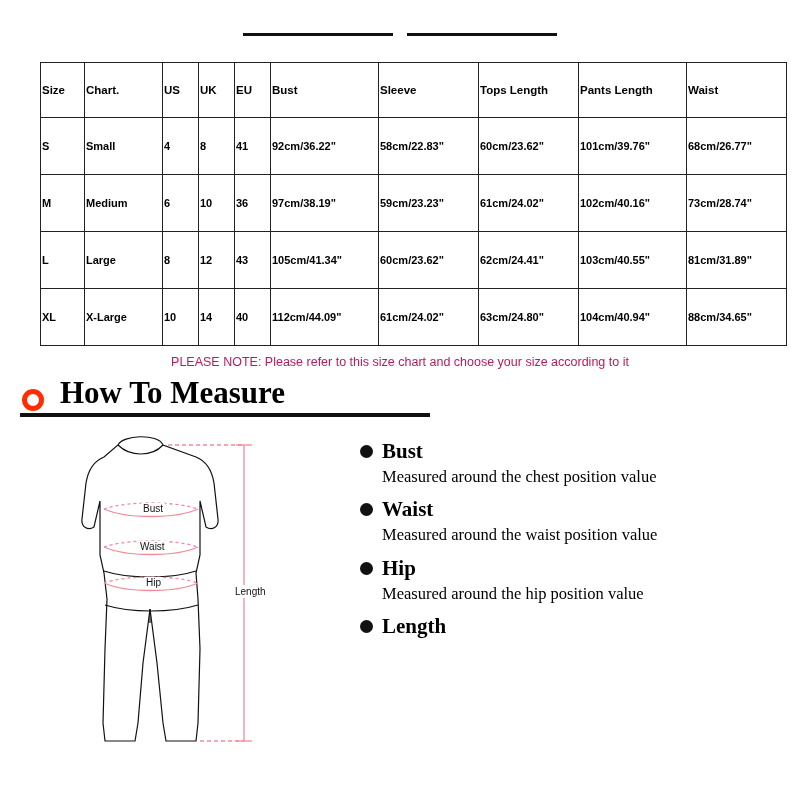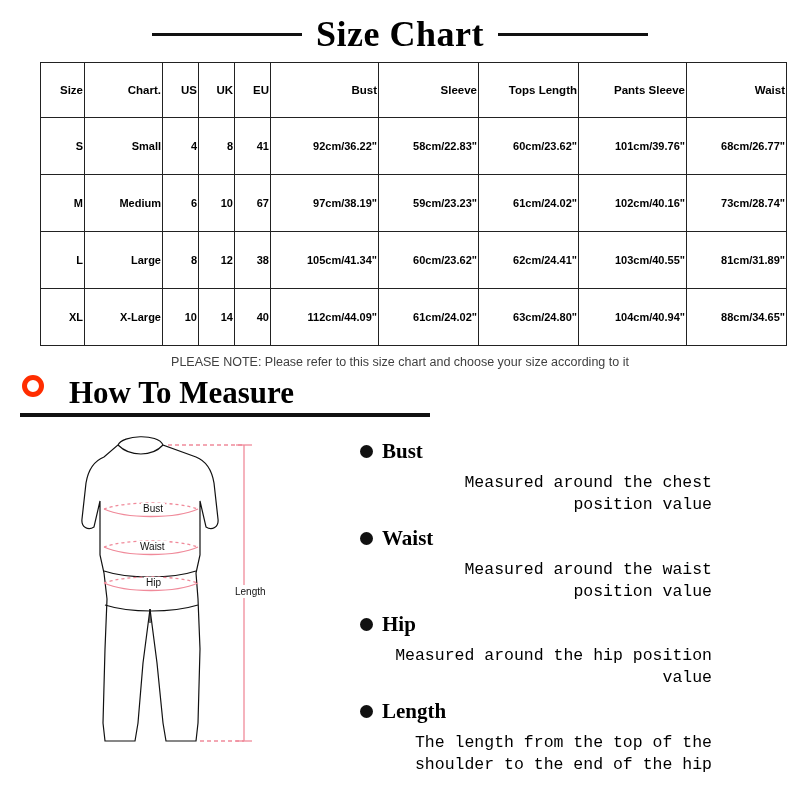--- a/index.html
+++ b/index.html
@@ -43,21 +43,21 @@
     padding: 4px 40px 0 40px;
   }
   table.size-table {
     border-collapse: collapse;
     width: 720px;
     table-layout: fixed;
   }
   table.size-table th,
   table.size-table td {
     border: 1px solid #222;
-    text-align: right;
+    text-align: left;
     vertical-align: middle;
     font-size: 11px;
     font-weight: bold;
     height: 52px;
     padding: 2px 1px;
     font-family: "Liberation Sans", sans-serif;
   }
   table.size-table thead th {
     height: 50px;
     font-size: 11.5px;
@@ -67,32 +67,32 @@
   .col-us      { width: 36px; }
   .col-uk      { width: 36px; }
   .col-eu      { width: 36px; }
   .col-bust    { width: 108px; }
   .col-sleeve  { width: 100px; }
   .col-tops    { width: 100px; }
   .col-pants   { width: 108px; }
   .col-waist   { width: 100px; }
 
   .note {
-    color: #404040;
+    color: #be185d;
     font-size: 12.5px;
     text-align: center;
     padding: 9px 0 0 0;
     font-family: "Liberation Sans", sans-serif;
   }
 
   
   .howto-head {
     display: flex;
-    align-items: flex-start;
-    gap: 25px;
+    align-items: flex-end;
+    gap: 16px;
     padding: 6px 0 0 22px;
   }
   .howto-bullet {
     width: 22px;
     height: 22px;
     border-radius: 50%;
     border: 5px solid #ff2d00;
     box-sizing: border-box;
     flex: 0 0 auto;
   }
@@ -136,27 +136,26 @@
     background: #111;
     border-radius: 50%;
     flex: 0 0 auto;
   }
   .point-title {
     font-family: "Liberation Serif", serif;
     font-weight: bold;
     font-size: 21px;
   }
   .point-desc {
-    font-family: Liberation Mono, monospace;
+    font-family: Liberation Serif, serif;
     font-size: 16.5px;
     padding-left: 22px;
     line-height: 1.35;
-    margin-top: 8px;
+    margin-top: 2px;
     max-width: 330px;
-    text-align: right;
   }
 
   
   .fig-label {
     position: absolute;
     font-size: 10px;
     font-family: "Liberation Sans", sans-serif;
     color: #111;
     background: #fff;
     padding: 0 2px;
@@ -168,21 +167,20 @@
     color: #111;
     background: #fff;
     padding: 1px 2px;
   }
 </style>
 </head>
 <body>
 
 <div class="title-row">
   <div class="title-rule"></div>
-  <div class="chart-title">Size Chart</div>
   <div class="title-rule"></div>
 </div>
 
 <div class="table-wrap">
   <table class="size-table">
     <colgroup>
       <col class="col-size">
         <col class="col-sizename">
         <col class="col-us">
         <col class="col-uk">
@@ -196,21 +194,21 @@
     <thead>
       <tr>
         <th>Size</th>
         <th>Chart.</th>
         <th>US</th>
         <th>UK</th>
         <th>EU</th>
         <th>Bust</th>
         <th>Sleeve</th>
         <th>Tops Length</th>
-        <th>Pants Sleeve</th>
+        <th>Pants Length</th>
         <th>Waist</th>
       </tr>
     </thead>
     <tbody>
       <tr>
         <td>S</td>
         <td>Small</td>
         <td>4</td>
         <td>8</td>
         <td>41</td>
@@ -218,33 +216,33 @@
         <td>58cm/22.83"</td>
         <td>60cm/23.62"</td>
         <td>101cm/39.76"</td>
         <td>68cm/26.77"</td>
       </tr>
       <tr>
         <td>M</td>
         <td>Medium</td>
         <td>6</td>
         <td>10</td>
-        <td>67</td>
+        <td>36</td>
         <td>97cm/38.19"</td>
         <td>59cm/23.23"</td>
         <td>61cm/24.02"</td>
         <td>102cm/40.16"</td>
         <td>73cm/28.74"</td>
       </tr>
       <tr>
         <td>L</td>
         <td>Large</td>
         <td>8</td>
         <td>12</td>
-        <td>38</td>
+        <td>43</td>
         <td>105cm/41.34"</td>
         <td>60cm/23.62"</td>
         <td>62cm/24.41"</td>
         <td>103cm/40.55"</td>
         <td>81cm/31.89"</td>
       </tr>
       <tr>
         <td>XL</td>
         <td>X-Large</td>
         <td>10</td>
@@ -360,17 +358,16 @@
         <span class="point-title">Hip</span>
       </div>
       <div class="point-desc">Measured around the  hip position value</div>
     </div>
 
     <div class="point">
       <div class="point-head">
         <span class="dot"></span>
         <span class="point-title">Length</span>
       </div>
-      <div class="point-desc">The length from the top of the shoulder to the end of the hip</div>
     </div>
 
   </div>
 </div>
 
 </body></html>

